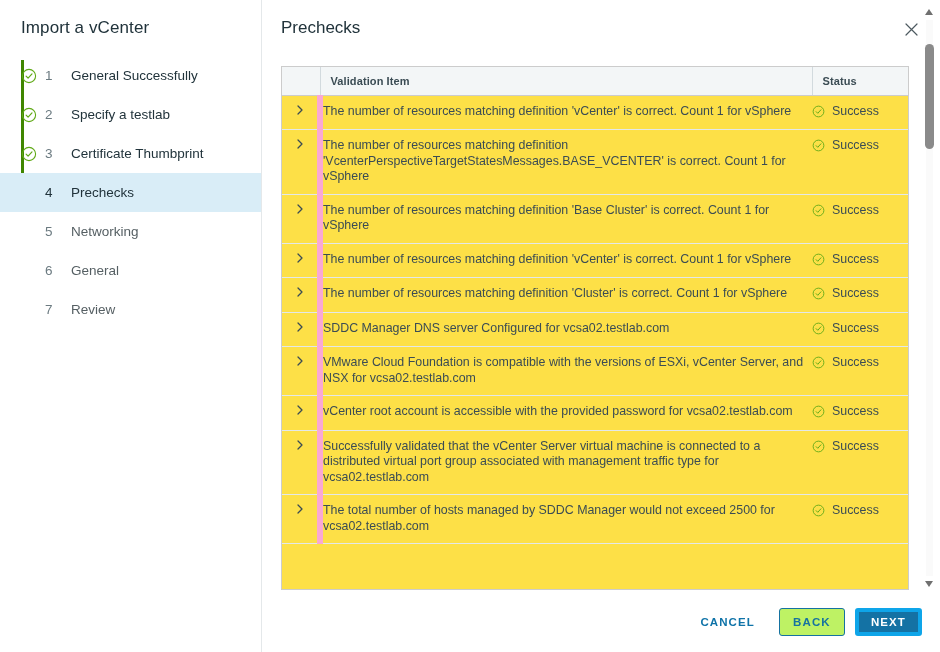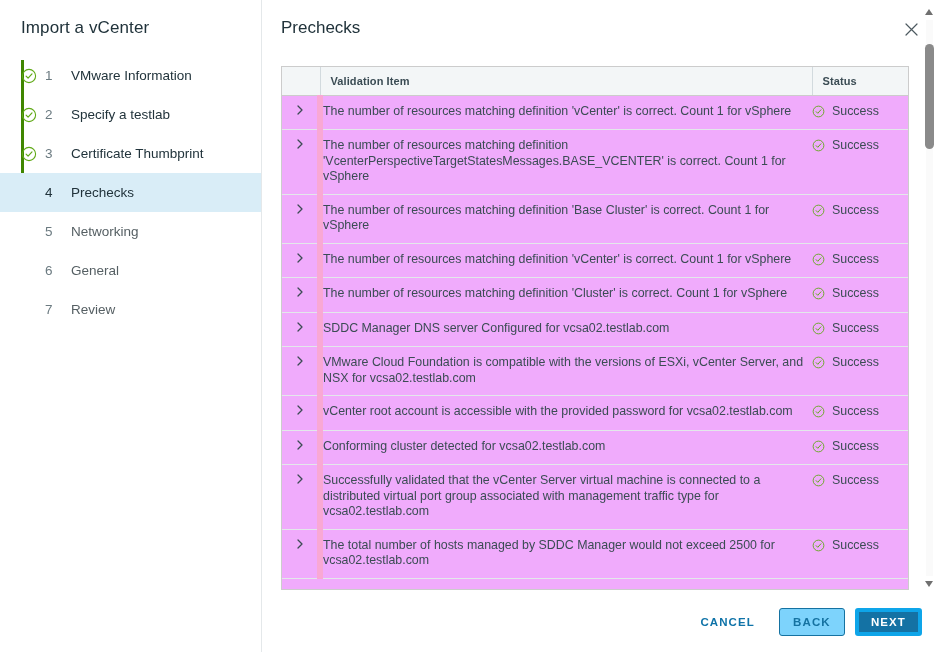--- a/index.html
+++ b/index.html
@@ -107,21 +107,21 @@
   .close-btn svg { display: block; }
 
   
   .table-wrap {
     position: absolute;
     left: 19px;
     top: 66px;
     width: 628px;
     height: 524px;
     border: 1px solid #cccccc;
-    background: #f0abfc;
+    background: #fde047;
     overflow: hidden;
   }
   .table-scroll {
     width: 628px;
     height: 522px;
     overflow: hidden;
     position: relative;
   }
   table.precheck {
     border-collapse: collapse;
@@ -237,21 +237,21 @@
   }
   .btn-flat {
     background: transparent;
     border: none;
     color: #0f73a8;
     height: 28px;
     padding: 0 14px;
     margin-right: 10px;
   }
   .btn-outline {
-    background: #7dd3fc;
+    background: #bef264;
     border: 1px solid #1572a1;
     color: #1572a1;
     height: 28px;
     min-width: 66px;
     padding: 0 8px;
     margin-right: 10px;
   }
   .btn-primary {
     background: #1472a4;
     border: 4px solid #0ea5e9;
@@ -272,21 +272,21 @@
       <div class="progress-rail"></div>
 
       <div class="step done">
         <span class="step-check">
           <svg width="16" height="16" viewBox="0 0 16 16">
               <circle cx="8" cy="8" r="6.6" fill="none" stroke="#60a917" stroke-width="1.1"></circle>
               <path d="M5.1 8.2 L7.1 10.2 L11 5.9" fill="none" stroke="#60a917" stroke-width="1.2" stroke-linecap="round" stroke-linejoin="round"></path>
             </svg>
         </span>
         <span class="step-num">1</span>
-        <span class="step-label">VMware Information</span>
+        <span class="step-label">General Successfully</span>
       </div>
 
       <div class="step done">
         <span class="step-check">
           <svg width="16" height="16" viewBox="0 0 16 16">
               <circle cx="8" cy="8" r="6.6" fill="none" stroke="#60a917" stroke-width="1.1"></circle>
               <path d="M5.1 8.2 L7.1 10.2 L11 5.9" fill="none" stroke="#60a917" stroke-width="1.2" stroke-linecap="round" stroke-linejoin="round"></path>
             </svg>
         </span>
         <span class="step-num">2</span>
@@ -502,39 +502,20 @@
                   <span class="status-text">Success</span>
                 </div>
               </td>
             </tr>
             <tr>
               <td class="c-exp">
                 <span class="chev"><svg width="12" height="12" viewBox="0 0 12 12">
                       <path d="M4 2 L8 6 L4 10" fill="none" stroke="#3b4c54" stroke-width="1.25" stroke-linecap="round" stroke-linejoin="round"></path>
                     </svg></span>
               </td>
-              <td class="c-item">Conforming cluster detected for vcsa02.testlab.com</td>
-              <td class="c-status">
-                <div class="status-cell">
-                  <span class="ok-icon">
-                      <svg width="13" height="13" viewBox="0 0 16 16">
-                        <circle cx="8" cy="8" r="6.6" fill="none" stroke="#60a917" stroke-width="1.1"></circle>
-                        <path d="M5.1 8.2 L7.1 10.2 L11 5.9" fill="none" stroke="#60a917" stroke-width="1.2" stroke-linecap="round" stroke-linejoin="round"></path>
-                      </svg>
-                    </span>
-                  <span class="status-text">Success</span>
-                </div>
-              </td>
-            </tr>
-            <tr>
-              <td class="c-exp">
-                <span class="chev"><svg width="12" height="12" viewBox="0 0 12 12">
-                      <path d="M4 2 L8 6 L4 10" fill="none" stroke="#3b4c54" stroke-width="1.25" stroke-linecap="round" stroke-linejoin="round"></path>
-                    </svg></span>
-              </td>
               <td class="c-item">Successfully validated that the vCenter Server virtual machine is connected to a distributed virtual port group associated with management traffic type for vcsa02.testlab.com</td>
               <td class="c-status">
                 <div class="status-cell">
                   <span class="ok-icon">
                       <svg width="13" height="13" viewBox="0 0 16 16">
                         <circle cx="8" cy="8" r="6.6" fill="none" stroke="#60a917" stroke-width="1.1"></circle>
                         <path d="M5.1 8.2 L7.1 10.2 L11 5.9" fill="none" stroke="#60a917" stroke-width="1.2" stroke-linecap="round" stroke-linejoin="round"></path>
                       </svg>
                     </span>
                   <span class="status-text">Success</span>

